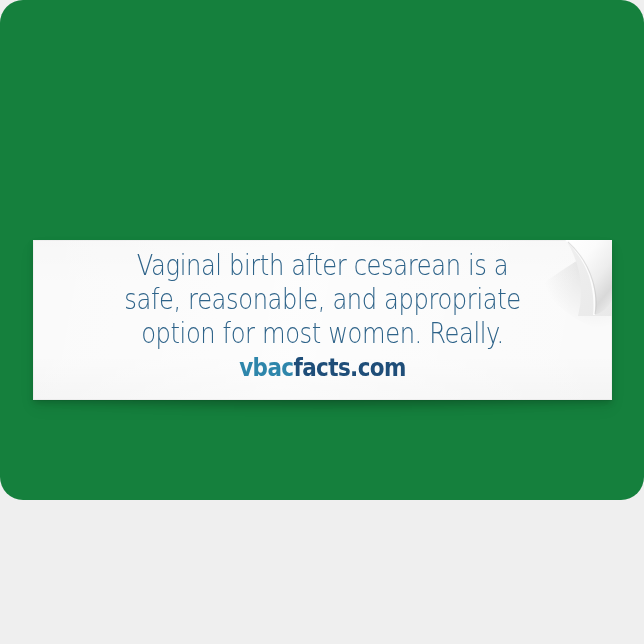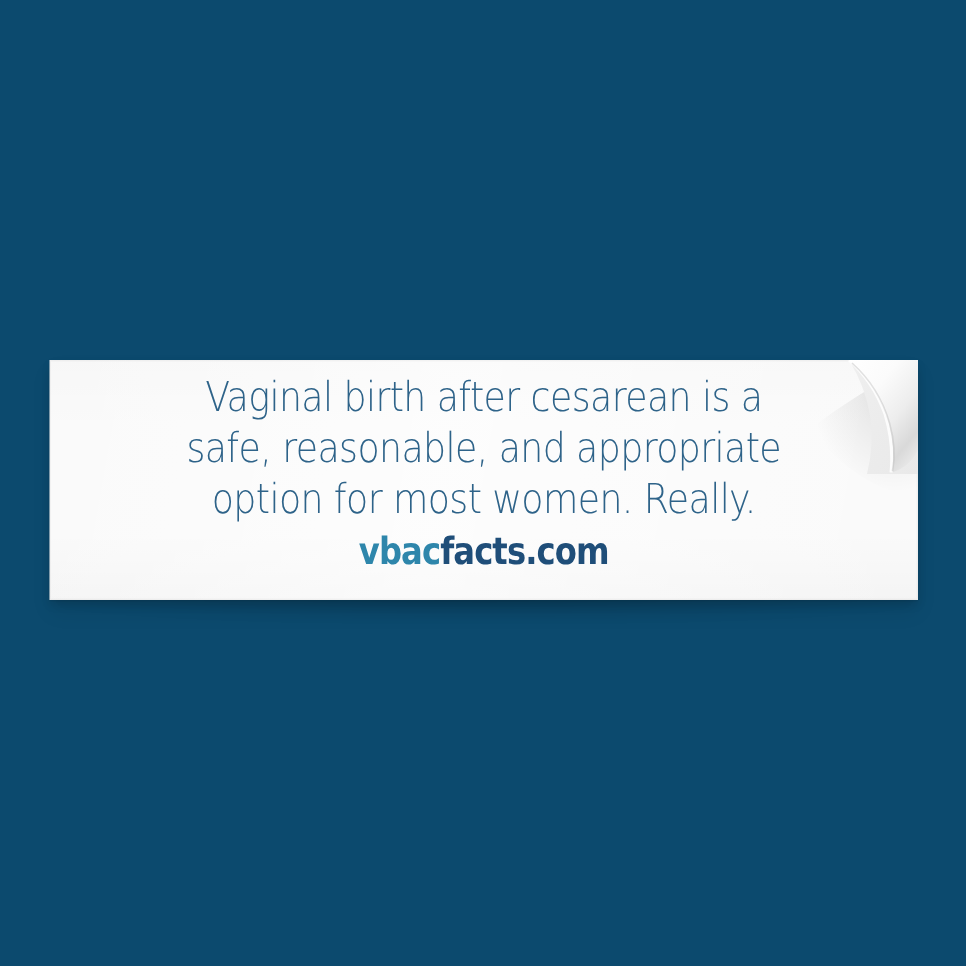--- a/index.html
+++ b/index.html
@@ -11,22 +11,23 @@
     width: 644px;
     height: 644px;
     background: #efefef;
     font-family: "Liberation Sans", sans-serif;
     overflow: hidden;
   }
 
   #canvas {
     position: relative;
     width: 644px;
-    height: 644px;
-    background: #0c4a6e;
+    height: 500px;
+    background: #15803d;
+    border-radius: 23px;
   }
 
   
   .sticker {
     position: absolute;
     left: 33px;
     top: 240px;
     width: 579px;
     height: 160px;
     background: #fafafa;

